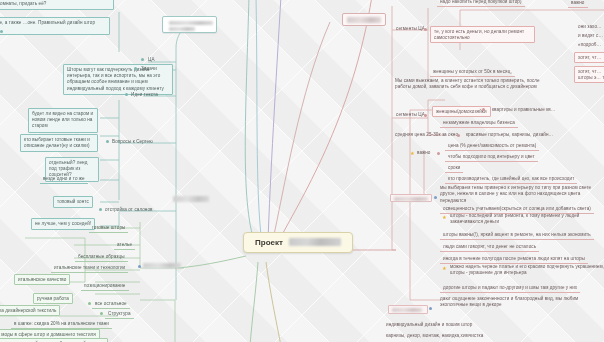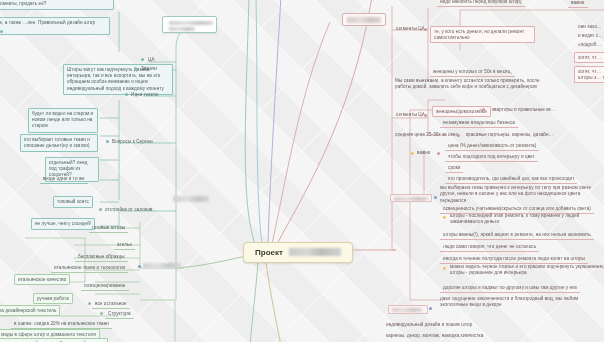--- a/index.html
+++ b/index.html
@@ -121,21 +121,21 @@
   <path d="M392 196 H 410" stroke="#dba9a9" stroke-width=".8" fill="none"></path>
   <path d="M392 310 H 420" stroke="#dba9a9" stroke-width=".8" fill="none"></path>
   <path d="M410 196 V 110 H 440" stroke="#dba9a9" stroke-width=".8" fill="none"></path>
   <path d="M410 196 V 300 H 440" stroke="#dba9a9" stroke-width=".8" fill="none"></path>
   <path d="M428 118 V 100 H 445" stroke="#dba9a9" stroke-width=".8" fill="none"></path>
   <path d="M428 118 V 135 H 445" stroke="#dba9a9" stroke-width=".8" fill="none"></path>
   <path d="M424 150 V 200" stroke="#dba9a9" stroke-width=".8" fill="none"></path>
   <path d="M460 50 V 10 H 604" stroke="#dba9a9" stroke-width=".8" fill="none"></path>
 </svg>
 
-<div class="node root" style="left:243px;top:242px;">
+<div class="node root" style="left:243px;top:232px;">
   <span>Проект</span>
   <span class="redact" style="width:52px;height:8px;margin-left:4px;"></span>
 </div>
 
 <div class="node tbox" style="left:-46px;top:-2px;width:160px;">
   <span>шторы/ваш стиль комнаты, придать её?</span>
 </div>
 <div class="node tbox" style="left:-60px;top:17px;width:170px;">
   <span>…нить настроение в доме, а также …оне. Правильный дизайн штор поможет …форму окна.</span>
 </div>

